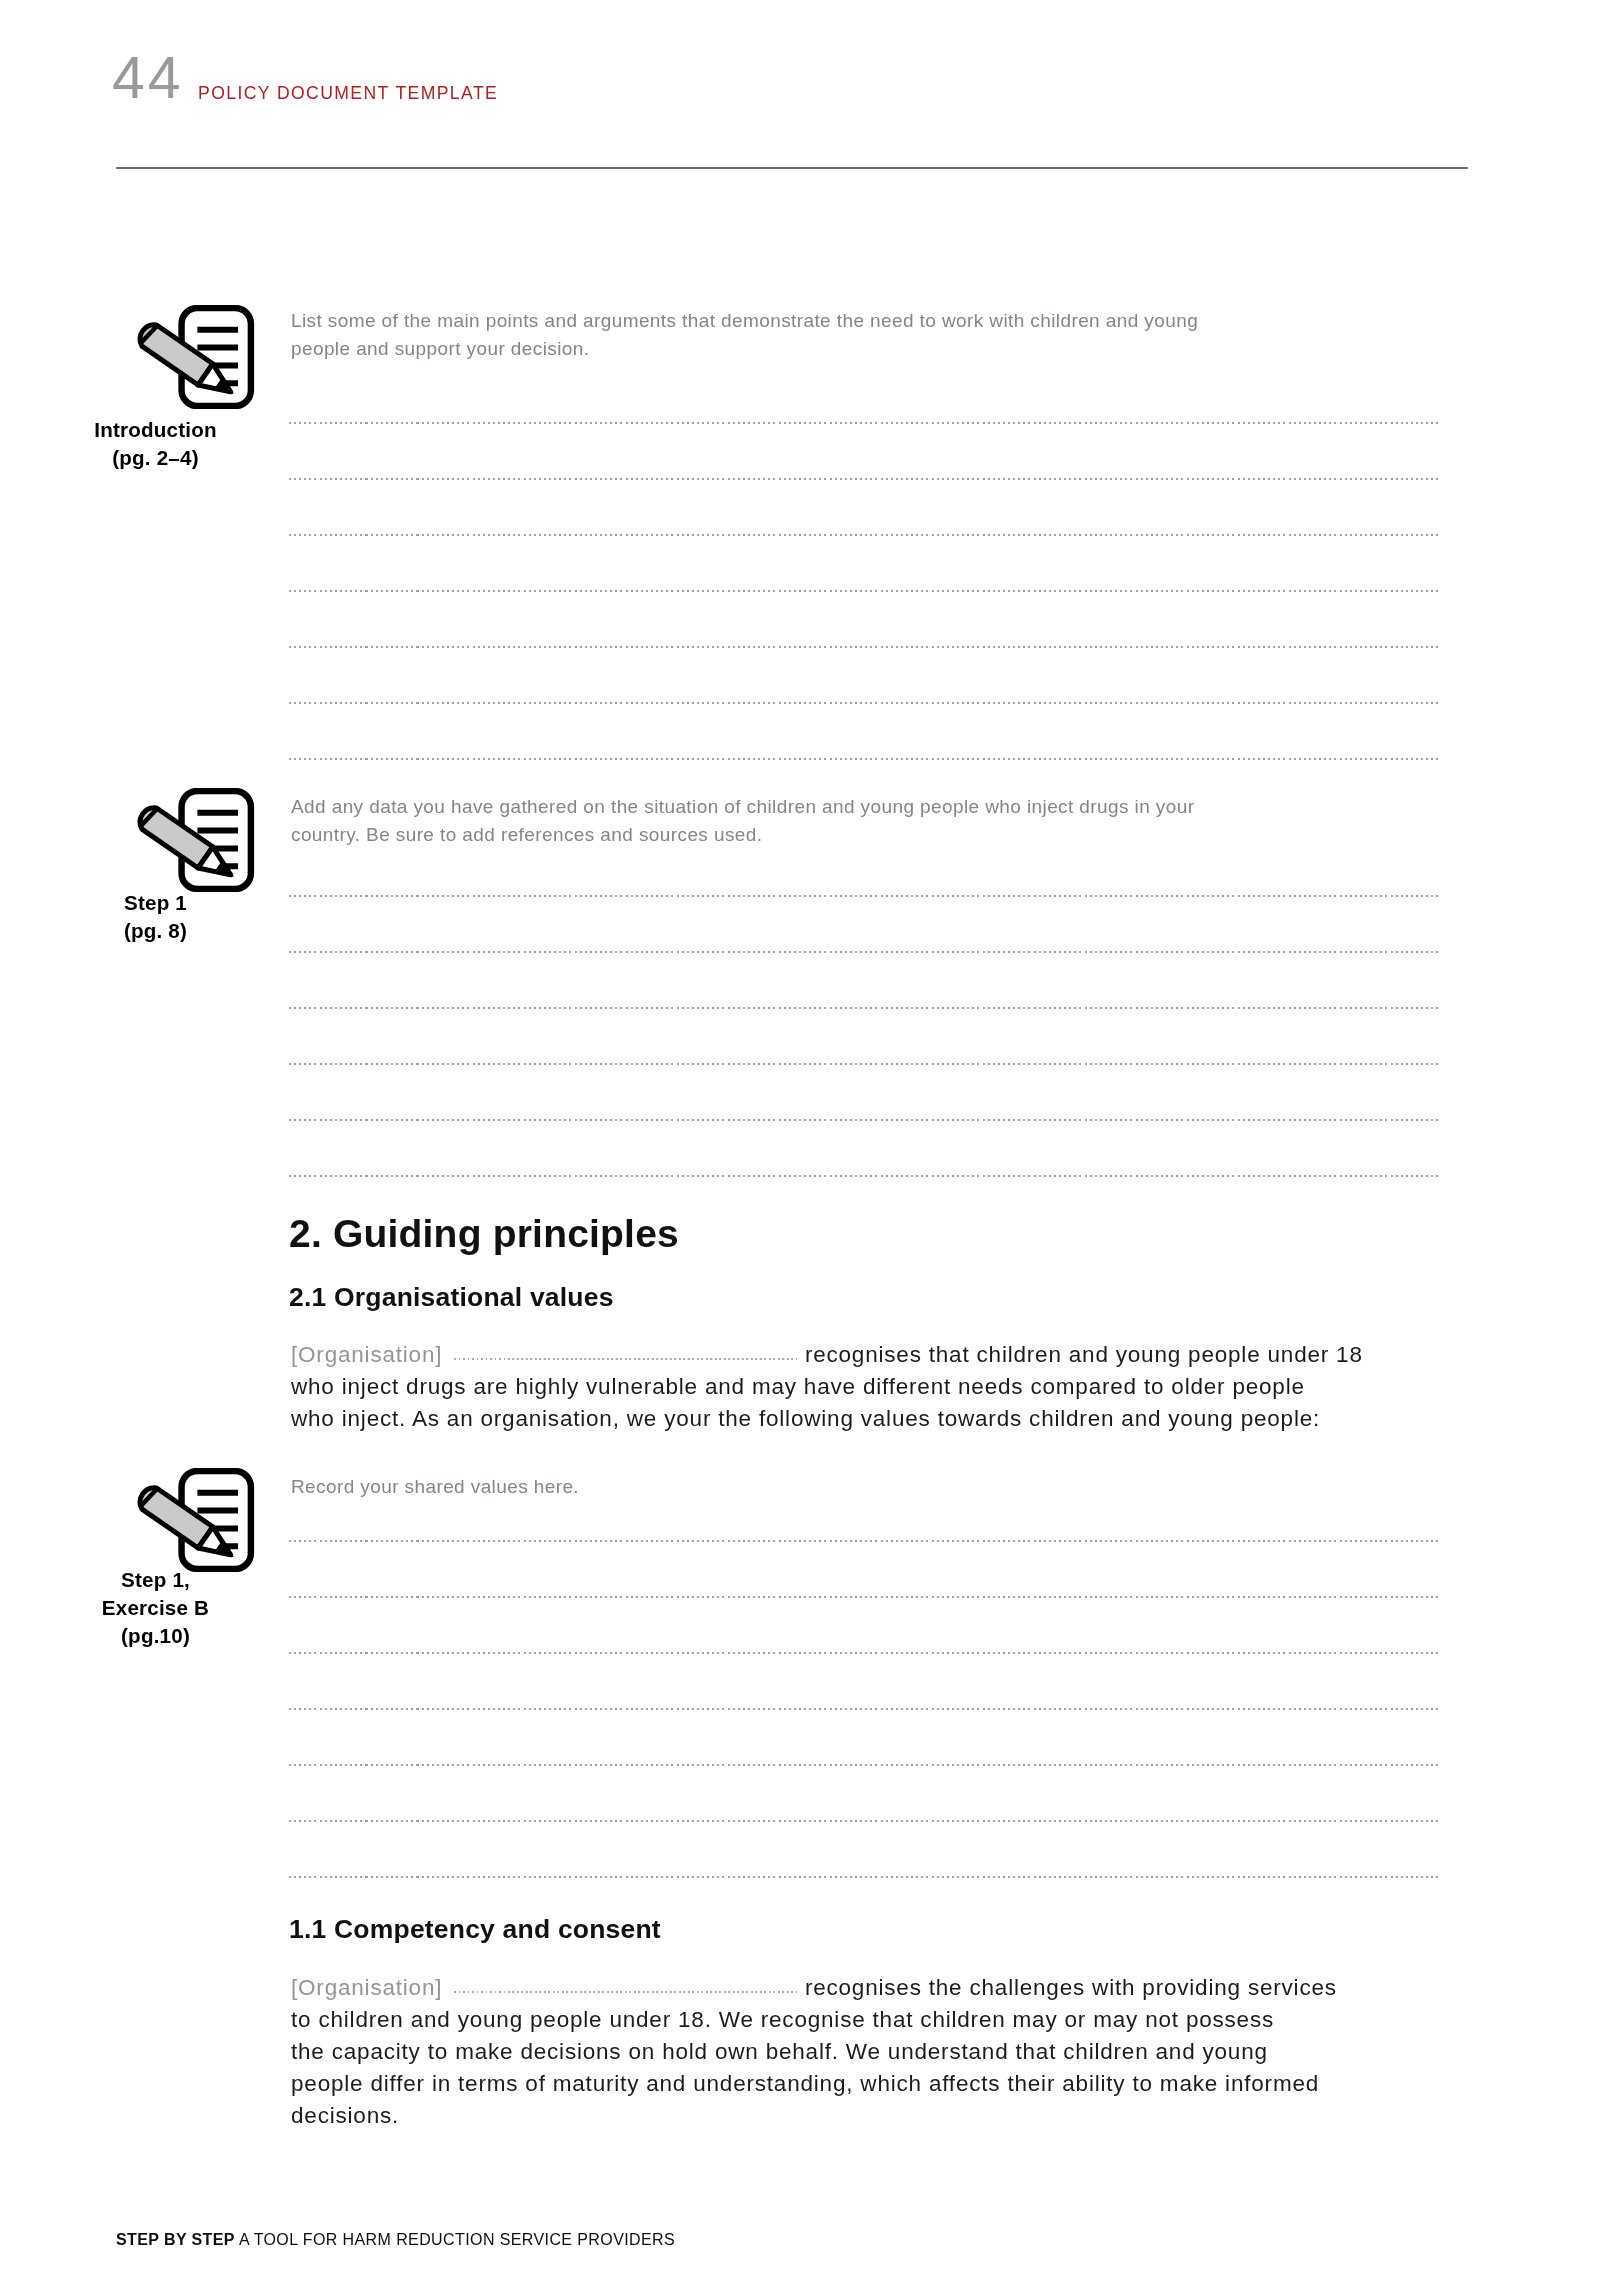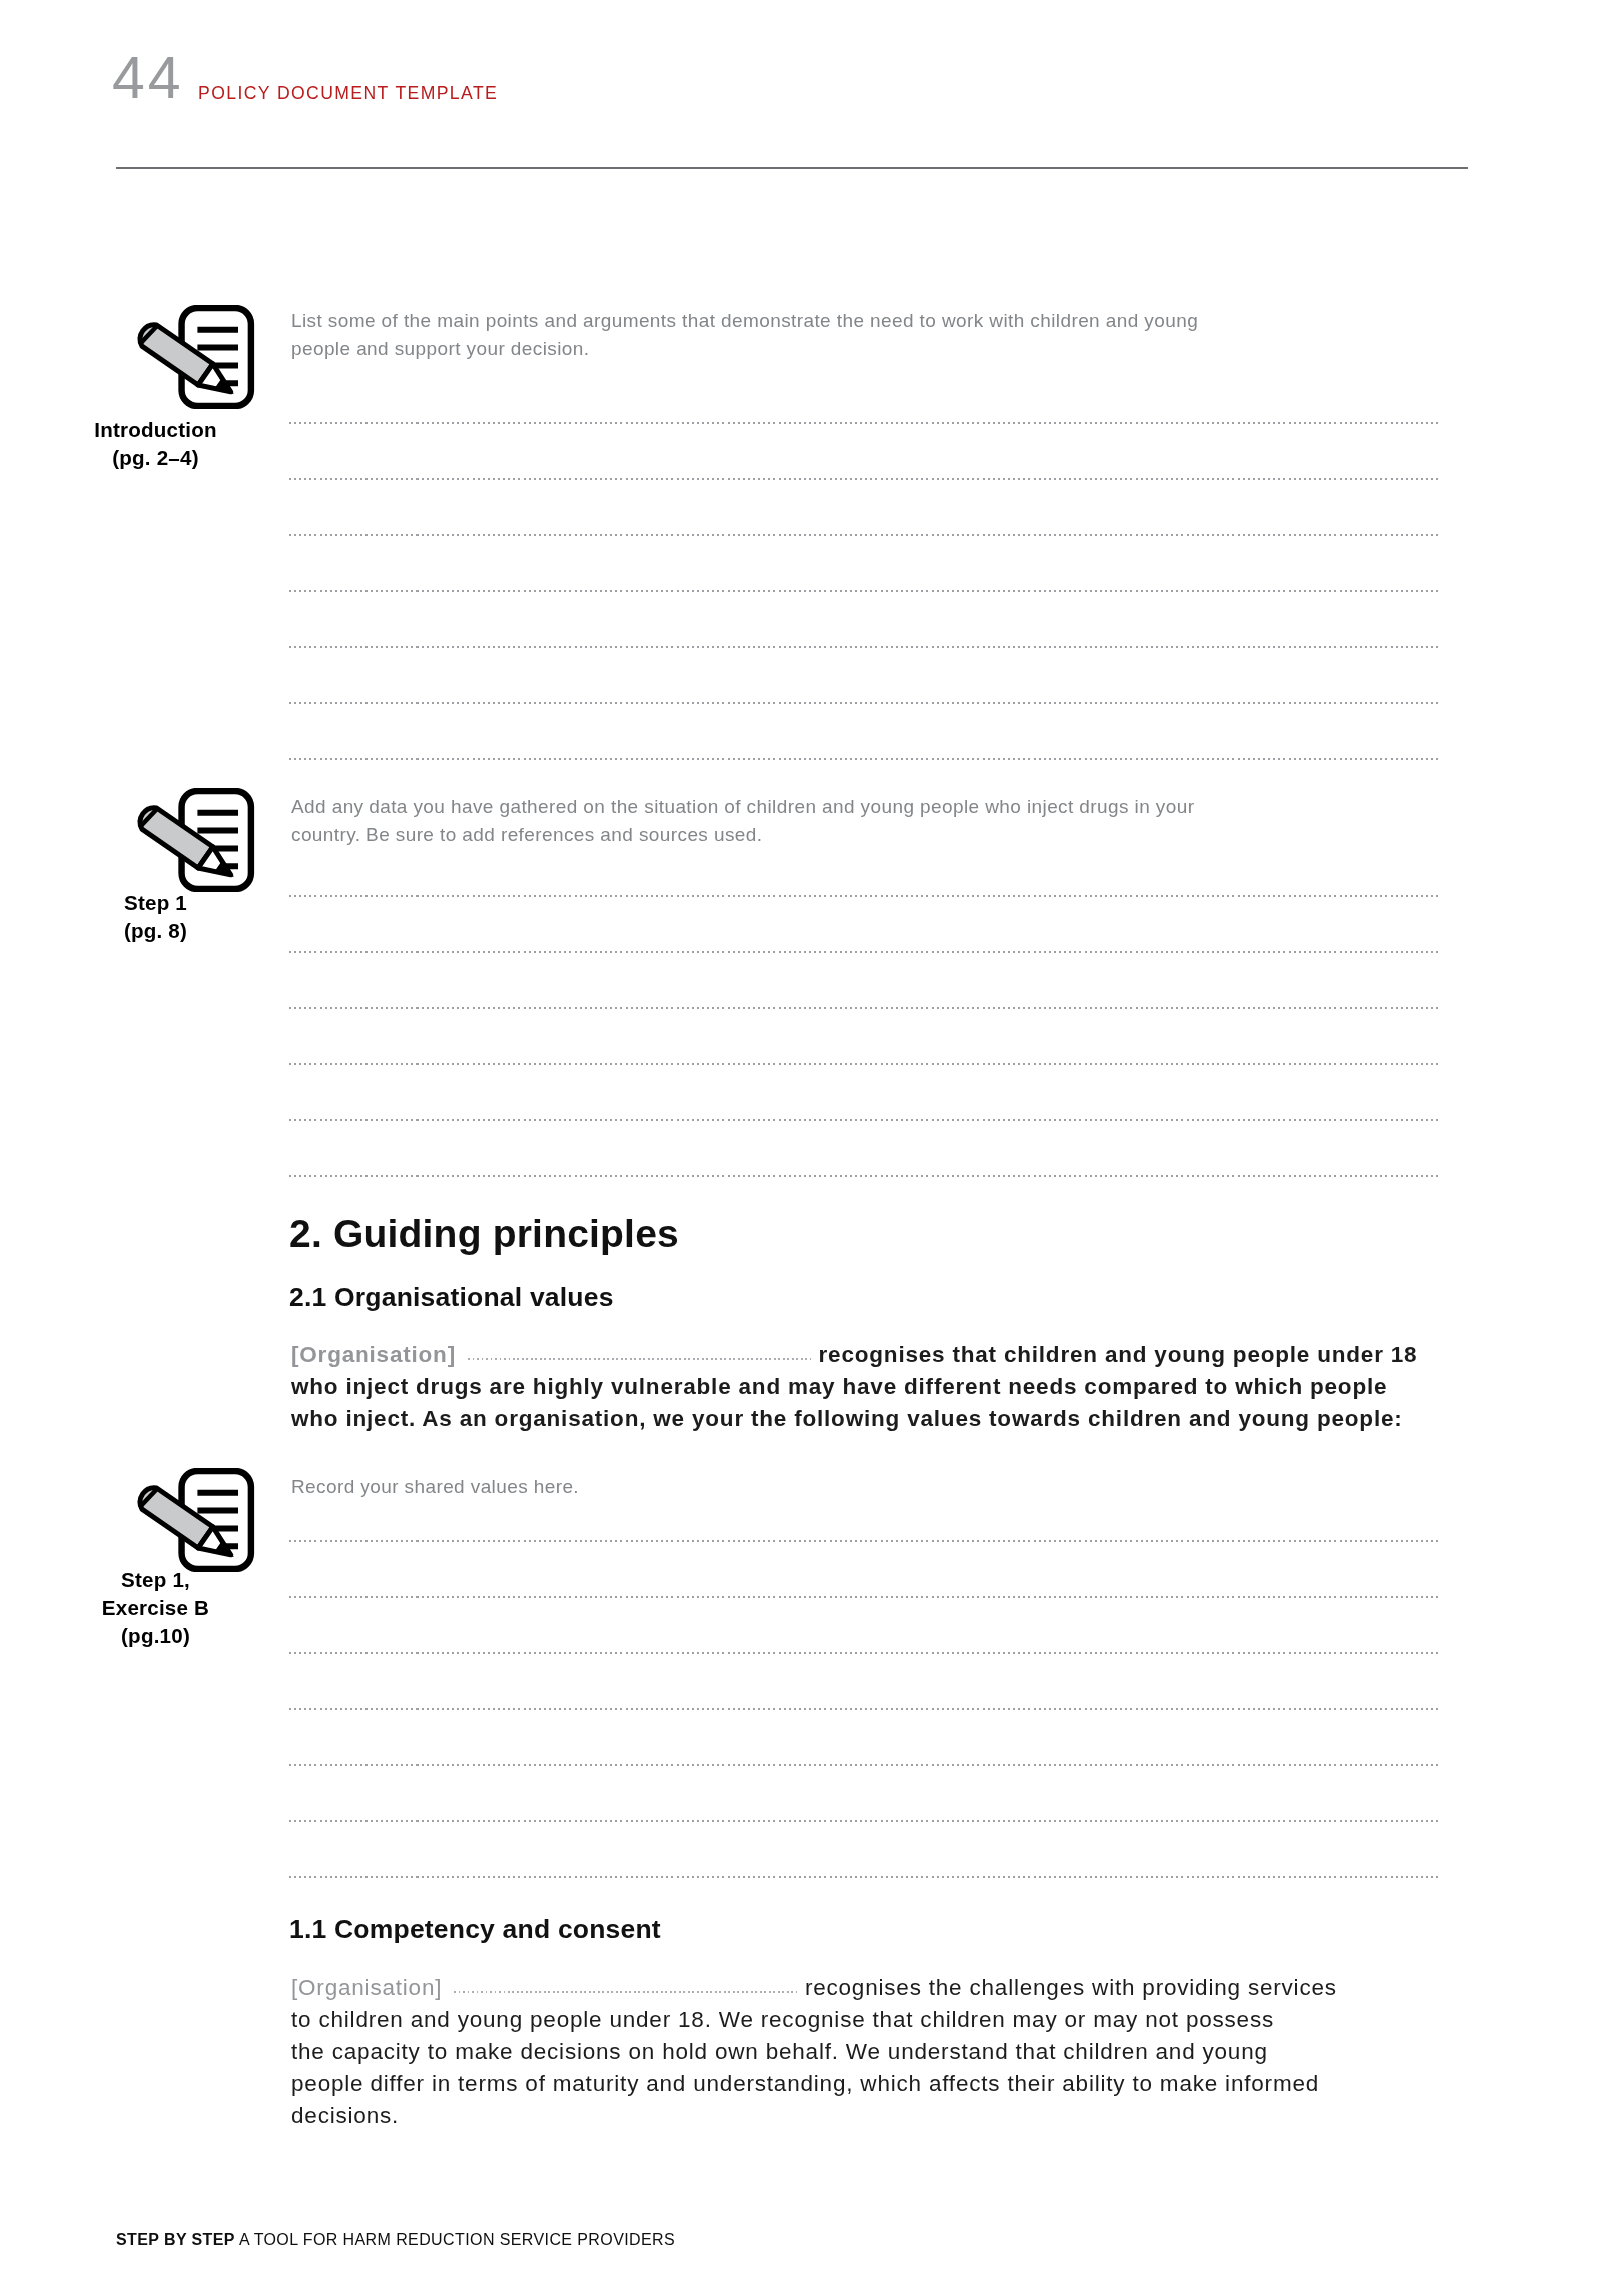--- a/index.html
+++ b/index.html
@@ -111,26 +111,26 @@
         <div class="dotted-line"></div>
         <div class="dotted-line"></div>
         <div class="dotted-line"></div>
         <div class="dotted-line"></div>
       </div>
   </div>
 
   <div class="h1" style="top:1198px;">2. Guiding principles</div>
 
   <div class="h2" style="top:1268px;">2.1 Organisational values</div>
-  <div class="para" style="top:1325px;font-weight:bold;">
+  <div class="para" style="top:1325px;">
     <div class="para-line">
       <span class="org">[Organisation]</span><span class="leader"></span><span>recognises that children and young people under 18</span>
     </div>
     <div>
-        <div class="para-line">who inject drugs are highly vulnerable and may have different needs compared to which people</div>
+        <div class="para-line">who inject drugs are highly vulnerable and may have different needs compared to older people</div>
         <div class="para-line">who inject. As an organisation, we your the following values towards children and young people:</div>
       </div>
   </div>
 
   <div>
     <svg class="ws-icon" style="left:118px; top:1454px;" viewBox="0 0 140 105">
         <use href="#pencil-pad"></use>
       </svg>
     <div class="ws-label" style="top:1552px;">Step 1,
 Exercise B

